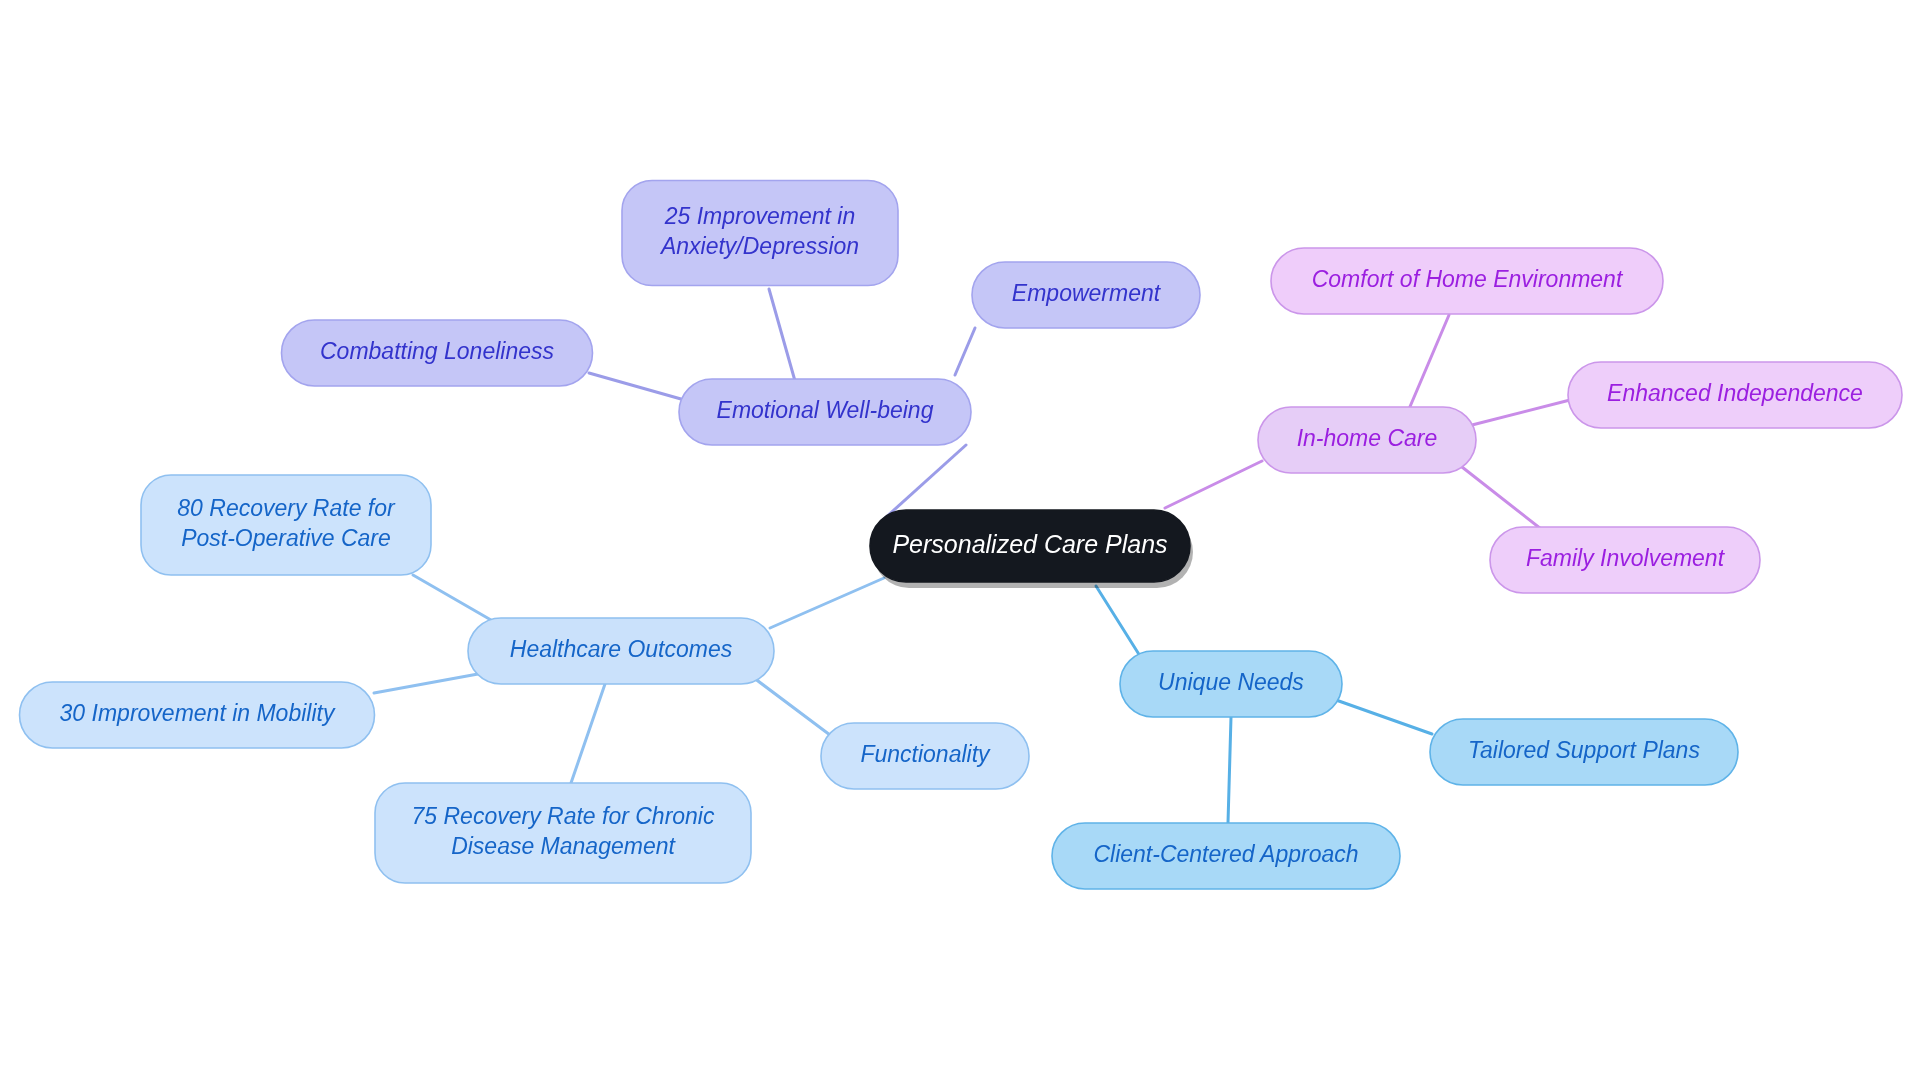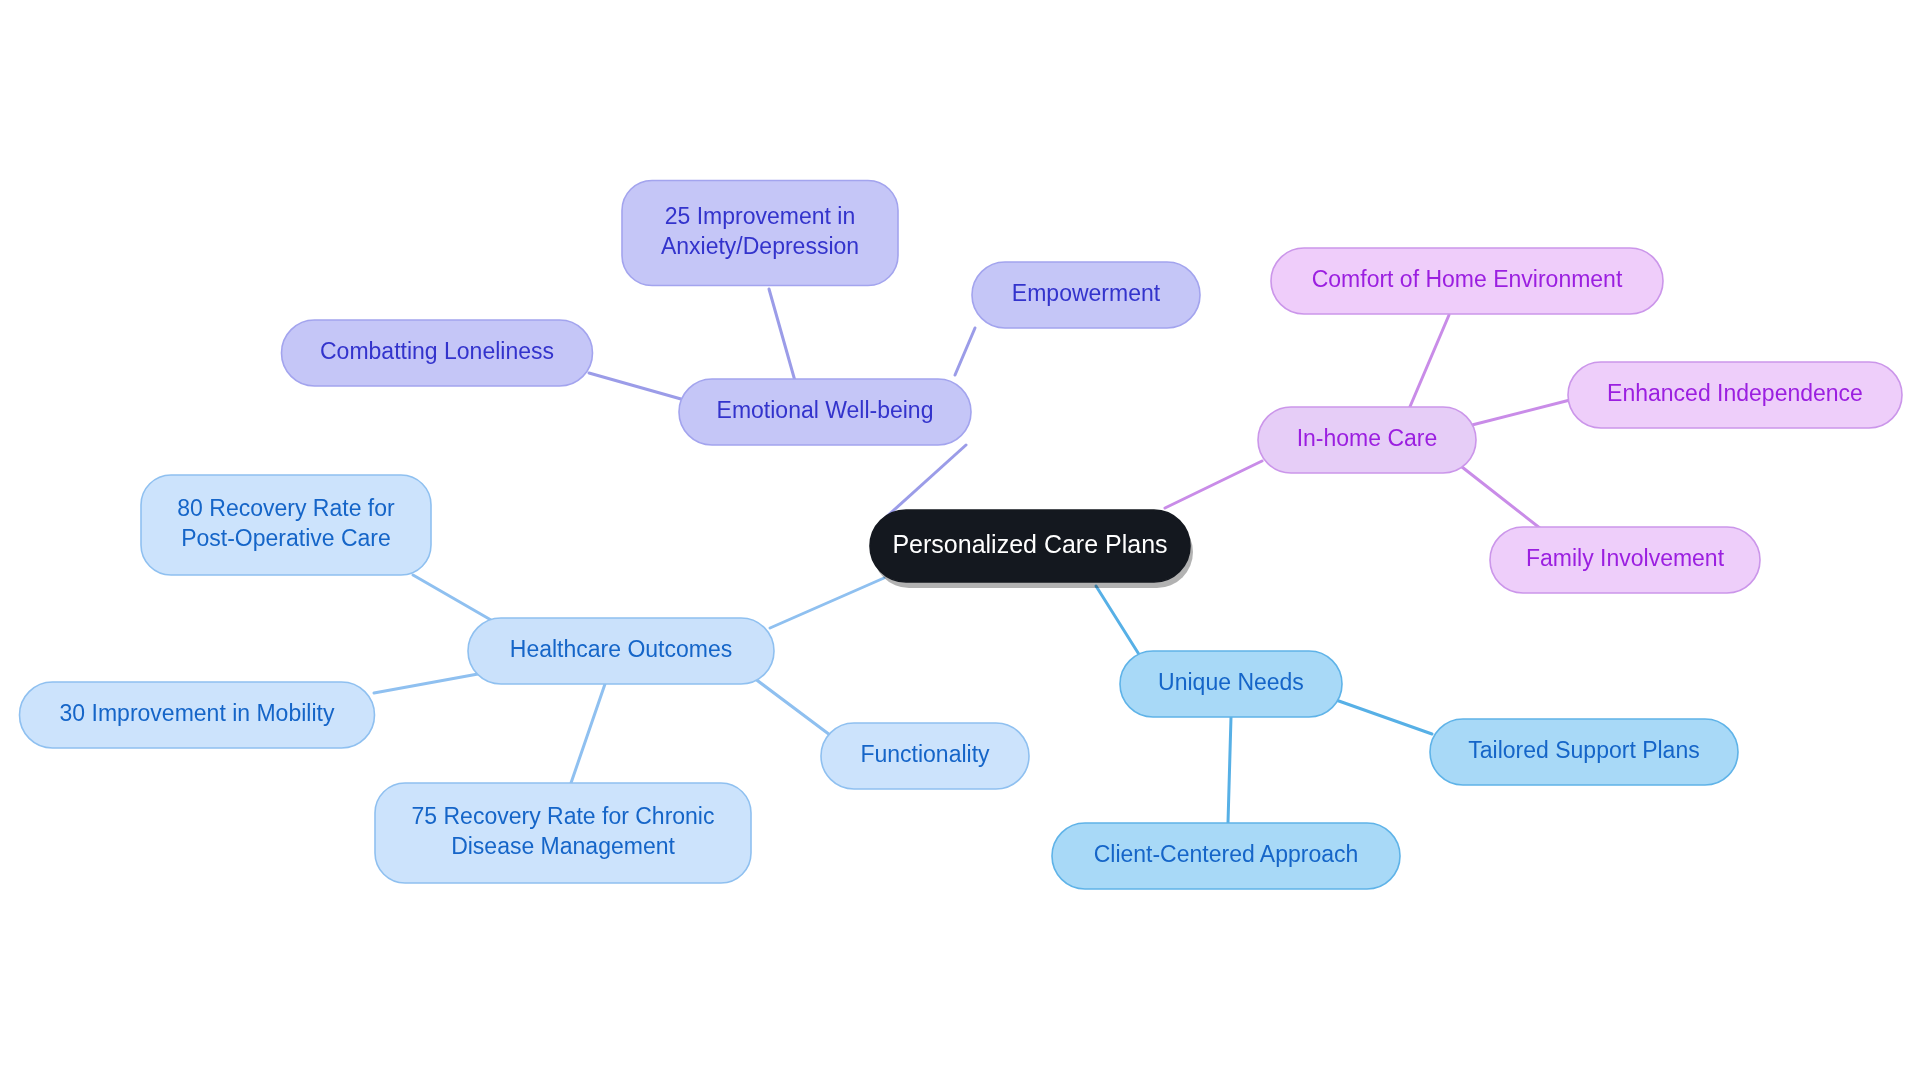--- a/index.html
+++ b/index.html
@@ -12,20 +12,21 @@
     width: 1920px;
     height: 1083px;
     overflow: hidden;
     font-family: "Liberation Sans", sans-serif;
   }
   #mindmap-root {
     position: relative;
     width: 1920px;
     height: 1083px;
     background: #ffffff;
+    font-style: italic;
   }
   svg.mm-canvas {
     position: absolute;
     top: 0;
     left: 0;
     width: 1920px;
     height: 1083px;
     display: block;
   }
   .mm-edge {

